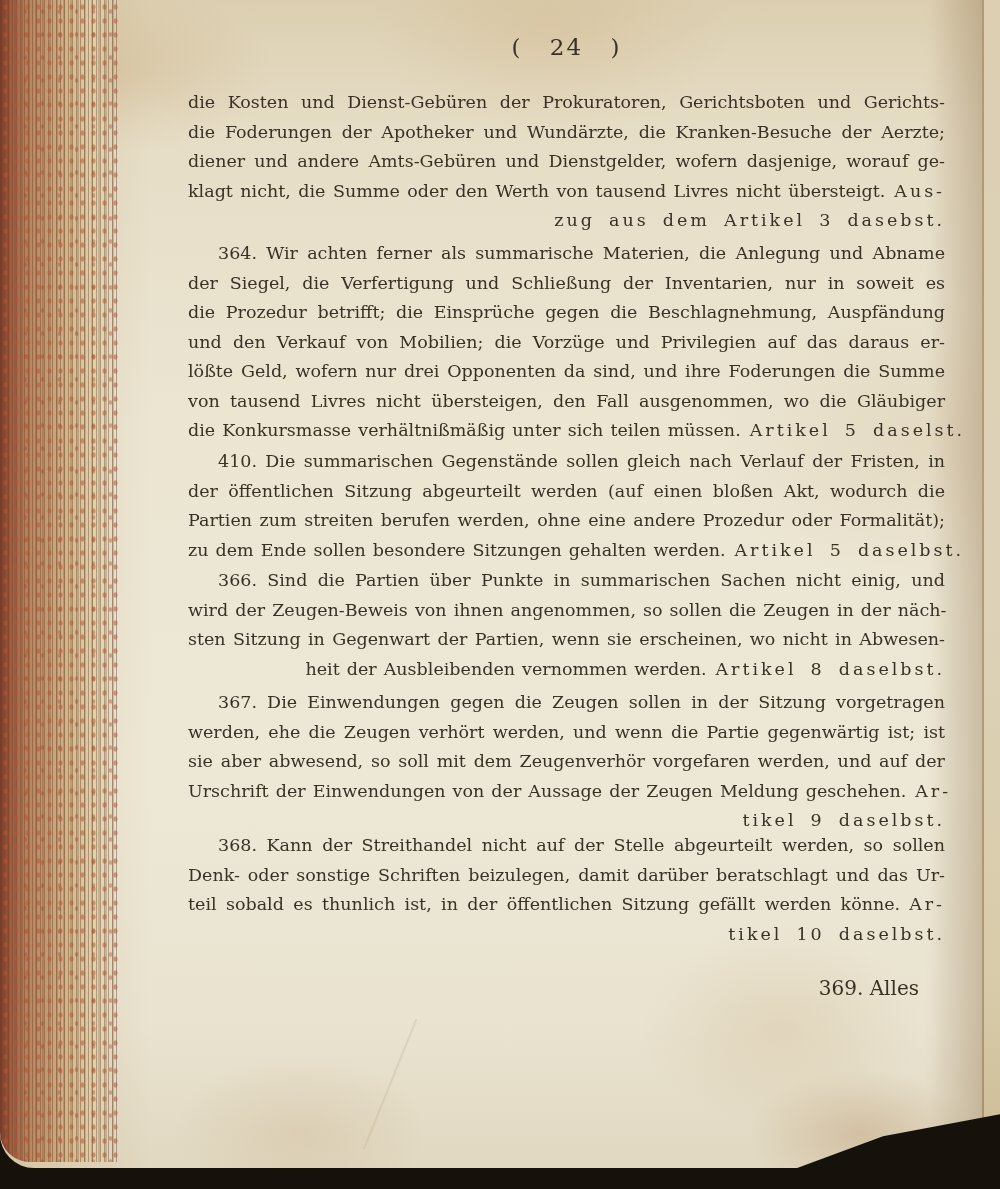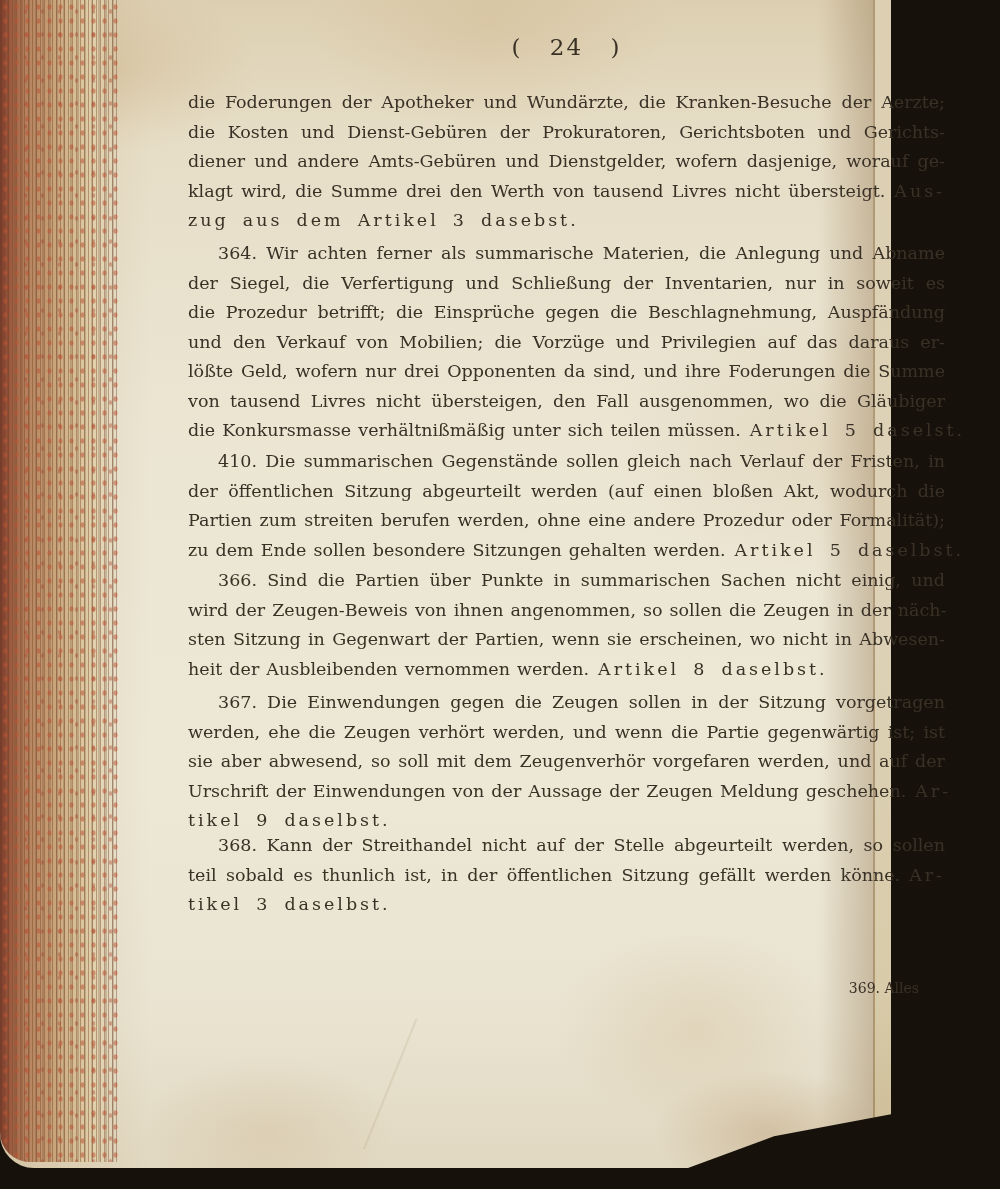--- a/index.html
+++ b/index.html
@@ -1,18 +1,18 @@
 <!DOCTYPE html>
 <html><head>
 <meta charset="utf-8">
 <style>
   html,body{margin:0;padding:0;}
   body{width:1000px;height:1189px;overflow:hidden;background:#16120b;
        font-family:"DejaVu Serif","Liberation Serif",serif;}
-  .scan{position:relative;width:891px;height:1189px;background:#16120b;}
+  .scan{position:relative;width:1000px;height:1189px;background:#16120b;}
 
   
   .page{position:absolute;left:0;top:0;right:0;height:1168px;
     border-radius:0 0 90px 34px;
     background:
       radial-gradient(220px 120px at 12% 6%, rgba(196,160,110,.28), transparent 70%),
       radial-gradient(300px 200px at 92% 38%, rgba(190,155,105,.16), transparent 70%),
       radial-gradient(260px 160px at 55% 2%, rgba(200,165,115,.25), transparent 70%),
       radial-gradient(200px 140px at 78% 88%, rgba(195,160,110,.20), transparent 70%),
       radial-gradient(160px 90px at 86% 97%, rgba(170,130,85,.30), transparent 70%),
@@ -47,47 +47,47 @@
     clip-path:polygon(100% 32%, 100% 100%, 0 100%, 55% 52%);}
   .crease{position:absolute;left:180px;bottom:40px;width:420px;height:130px;opacity:.5;
     background:linear-gradient(112deg, transparent 49.7%, rgba(150,120,80,.35) 50%, transparent 50.45%);}
 
   
   .text-block{position:absolute;left:188px;top:0;width:757px;color:#3a3126;}
   .page-num{position:absolute;top:34px;left:0;width:757px;text-align:center;
     font-size:23px;letter-spacing:2px;word-spacing:18px;}
   .para{position:absolute;left:0;width:100%;}
   .p0{top:88px}.p1{top:239px}.p2{top:447px}.p3{top:566px}.p4{top:688px}.p5{top:831px}
-  .line{line-height:29.5px;font-size:17.5px;white-space:nowrap;word-spacing:1.5px;}
+  .line{line-height:29.5px;font-size:17.5px;white-space:nowrap;word-spacing:1.5px;text-align:right;}
   .line.just{text-align:justify;text-align-last:justify;}
   .line.indent{padding-left:30px;}
   .spaced{letter-spacing:.17em;word-spacing:.32em;}
   .line .spaced:not(:first-child){margin-left:9px;}
-  .catchword{position:absolute;top:974px;right:26px;font-size:14px;
+  .catchword{position:absolute;top:974px;right:26px;font-size:20px;
     line-height:29.5px;color:#3a3126;}
 </style>
 </head>
 <body>
 
 <div class="scan">
   <div class="page"></div>
   <div class="book-edge-left"></div>
   <div class="gutter-shadow"></div>
   <div class="adjacent-page-edge"></div>
   <div class="crease"></div>
   <div class="bottom-shadow"></div>
 
   <div class="text-block">
     <div class="page-num">( 24 )</div>
     <div>
         <div class="para p0">
+          <div class="line just"><span>die Kosten und Dienst-Gebüren der Prokuratoren, Gerichtsboten und Gerichts-</span></div>
           <div class="line just"><span>die Foderungen der Apotheker und Wundärzte, die Kranken-Besuche der Aerzte;</span></div>
-          <div class="line just"><span>die Kosten und Dienst-Gebüren der Prokuratoren, Gerichtsboten und Gerichts-</span></div>
           <div class="line just"><span>diener und andere Amts-Gebüren und Dienstgelder, wofern dasjenige, worauf ge-</span></div>
-          <div class="line just"><span>klagt wird, die Summe drei den Werth von tausend Livres nicht übersteigt.</span><span class="spaced">Aus-</span></div>
+          <div class="line just"><span>klagt nicht, die Summe oder den Werth von tausend Livres nicht übersteigt.</span><span class="spaced">Aus-</span></div>
           <div class="line"><span class="spaced">zug aus dem Artikel 3 dasebst.</span></div>
         </div>
         <div class="para p1">
           <div class="line just indent"><span>364.  Wir achten ferner als summarische Materien, die Anlegung und Abname</span></div>
           <div class="line just"><span>der Siegel, die Verfertigung und Schließung der Inventarien, nur in soweit es</span></div>
           <div class="line just"><span>die Prozedur betrifft; die Einsprüche gegen die Beschlagnehmung, Auspfändung</span></div>
           <div class="line just"><span>und den Verkauf von Mobilien; die Vorzüge und Privilegien auf das daraus er-</span></div>
           <div class="line just"><span>lößte Geld, wofern nur drei Opponenten da sind, und ihre Foderungen die Summe</span></div>
           <div class="line just"><span>von tausend Livres nicht übersteigen, den Fall ausgenommen, wo die Gläubiger</span></div>
           <div class="line just"><span>die Konkursmasse verhältnißmäßig unter sich teilen müssen.</span><span class="spaced">Artikel 5 daselst.</span></div>
@@ -106,19 +106,20 @@
         </div>
         <div class="para p4">
           <div class="line just indent"><span>367.  Die Einwendungen gegen die Zeugen sollen in der Sitzung vorgetragen</span></div>
           <div class="line just"><span>werden, ehe die Zeugen verhört werden, und wenn die Partie gegenwärtig ist; ist</span></div>
           <div class="line just"><span>sie aber abwesend, so soll mit dem Zeugenverhör vorgefaren werden, und auf der</span></div>
           <div class="line just"><span>Urschrift der Einwendungen von der Aussage der Zeugen Meldung geschehen.</span><span class="spaced">Ar-</span></div>
           <div class="line"><span class="spaced">tikel 9 daselbst.</span></div>
         </div>
         <div class="para p5">
           <div class="line just indent"><span>368.  Kann der Streithandel nicht auf der Stelle abgeurteilt werden, so sollen</span></div>
+          <div class="line just"><span>Denk- oder sonstige Schriften beizulegen, damit darüber beratschlagt und das Ur-</span></div>
           <div class="line just"><span>teil sobald es thunlich ist, in der öffentlichen Sitzung gefällt werden könne.</span><span class="spaced">Ar-</span></div>
-          <div class="line"><span class="spaced">tikel 3 daselbst.</span></div>
+          <div class="line"><span class="spaced">tikel 10 daselbst.</span></div>
         </div>
       </div>
     <div class="catchword">369. Alles</div>
   </div>
 </div>
 
 </body></html>

